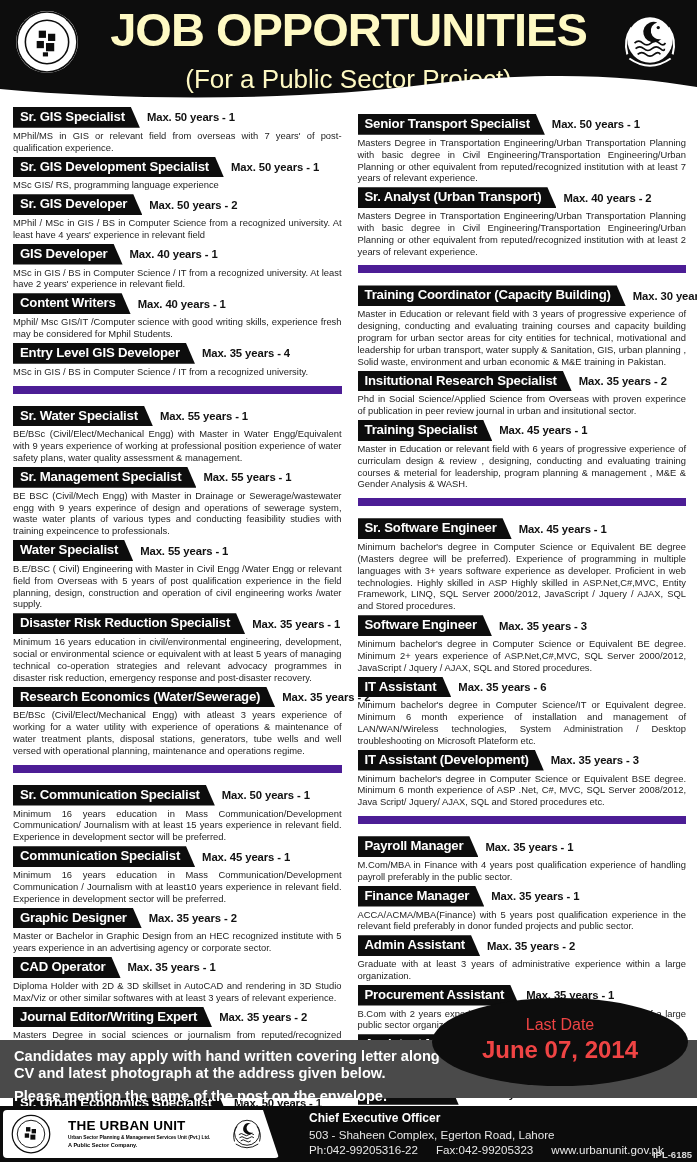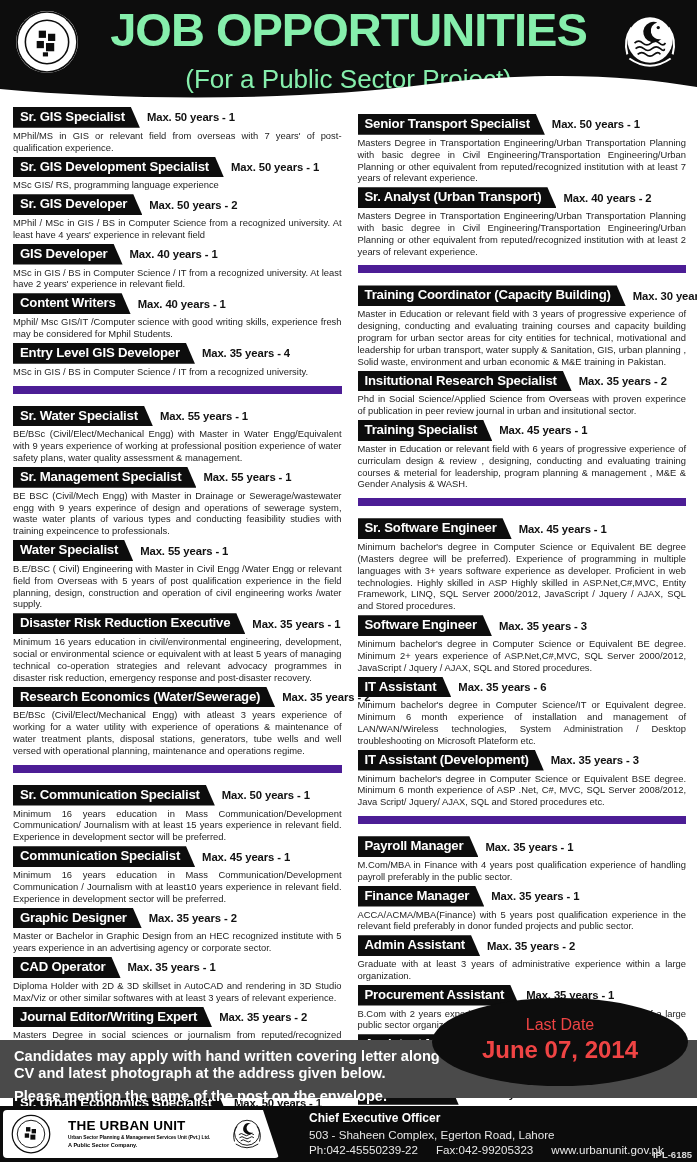--- a/index.html
+++ b/index.html
@@ -1,19 +1,19 @@
 <!DOCTYPE html>
 <html><head>
 <meta charset="utf-8">
 <style>
   html,body{margin:0;padding:0;background:#e8e8e8;}
   .page{position:relative;width:697px;height:1162px;background:#fff;margin:0 auto;
         font-family:"Liberation Sans", sans-serif;color:#111;overflow:hidden;}
   
-  .header{position:relative;height:98px;background:#0d0d0d;color:#86efac;}
+  .header{position:relative;height:98px;background:#0d0d0d;color:#fef9c3;}
   .header-inner{display:flex;align-items:flex-start;justify-content:space-between;padding:5px 14px 0 14px;}
   .h-logo{width:66px;height:66px;flex:0 0 auto;margin-top:4px;}
   .h-center{flex:1;text-align:center;line-height:1.02;}
   .h-title{font-size:47px;font-weight:bold;letter-spacing:-1px;margin-top:1px;}
   .h-sub{font-size:26px;font-weight:normal;margin-top:12px;}
   .wave{position:absolute;left:0;bottom:-1px;width:100%;height:24px;display:block;}
   
   .columns{display:flex;gap:16px;padding:6px 11px 0 13px;}
   .col{flex:1;min-width:0;}
   .col-right{padding-top:7px;}
@@ -174,21 +174,21 @@
   <div class="job">
     <div class="job-head">
       <span class="jobtag">Water Specialist</span>
       <span class="jobmeta">Max. 55 years - 1</span>
     </div>
     <p class="job-desc">B.E/BSC ( Civil) Engineering with Master in Civil Engg /Water Engg or relevant field from Overseas with 5 years of post qualification experience in the field planning, design, construction and operation of civil engineering works /water supply.</p>
   </div>
 
   <div class="job">
     <div class="job-head">
-      <span class="jobtag">Disaster Risk Reduction Executive</span>
+      <span class="jobtag">Disaster Risk Reduction Specialist</span>
       <span class="jobmeta">Max. 35 years - 1</span>
     </div>
     <p class="job-desc">Minimum 16 years education in civil/environmental engineering, development, social or environmental science or equivalent with at least 5 years of managing technical co-operation strategies and relevant advocacy programmes in disaster risk reduction, emergency response and post-disaster recovery.</p>
   </div>
 
   <div class="job">
     <div class="job-head">
       <span class="jobtag">Research Economics (Water/Sewerage)</span>
       <span class="jobmeta">Max. 35 years - 2</span>
     </div>
@@ -430,19 +430,19 @@
           <path d="M12 44 q-4 -14 4 -24"></path>
           <path d="M52 44 q4 -14 -4 -24"></path>
           <path d="M14 48 q18 12 36 0"></path>
         </g>
       </svg>
     </div>
     <div class="contact">
       <div class="c-title">Chief Executive Officer</div>
       <div class="c-line">503 - Shaheen Complex, Egerton Road, Lahore</div>
       <div class="c-line c-row">
-        <span>Ph:042-45550239-22</span><span>Fax:042-99205323</span><span>www.urbanunit.gov.pk</span>
+        <span>Ph:042-99205316-22</span><span>Fax:042-99205323</span><span>www.urbanunit.gov.pk</span>
       </div>
     </div>
     <div class="ipl">IPL-6185</div>
   </div>
 
 </div>
 
 </body></html>

